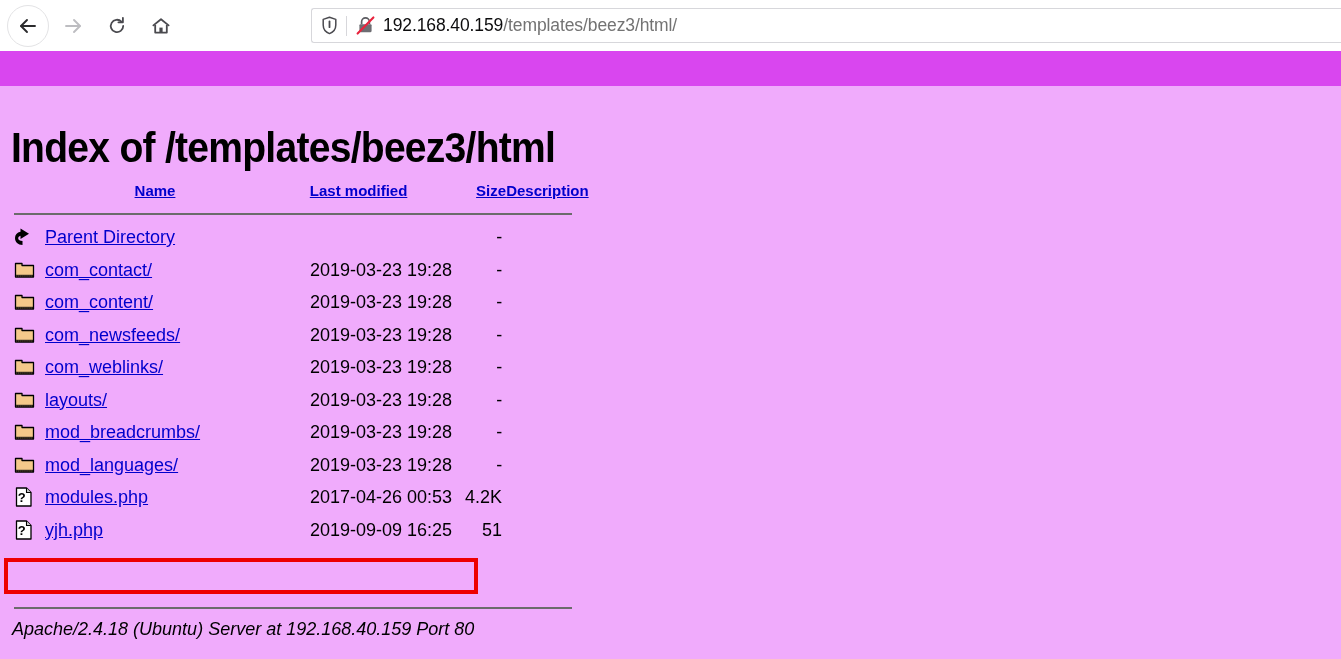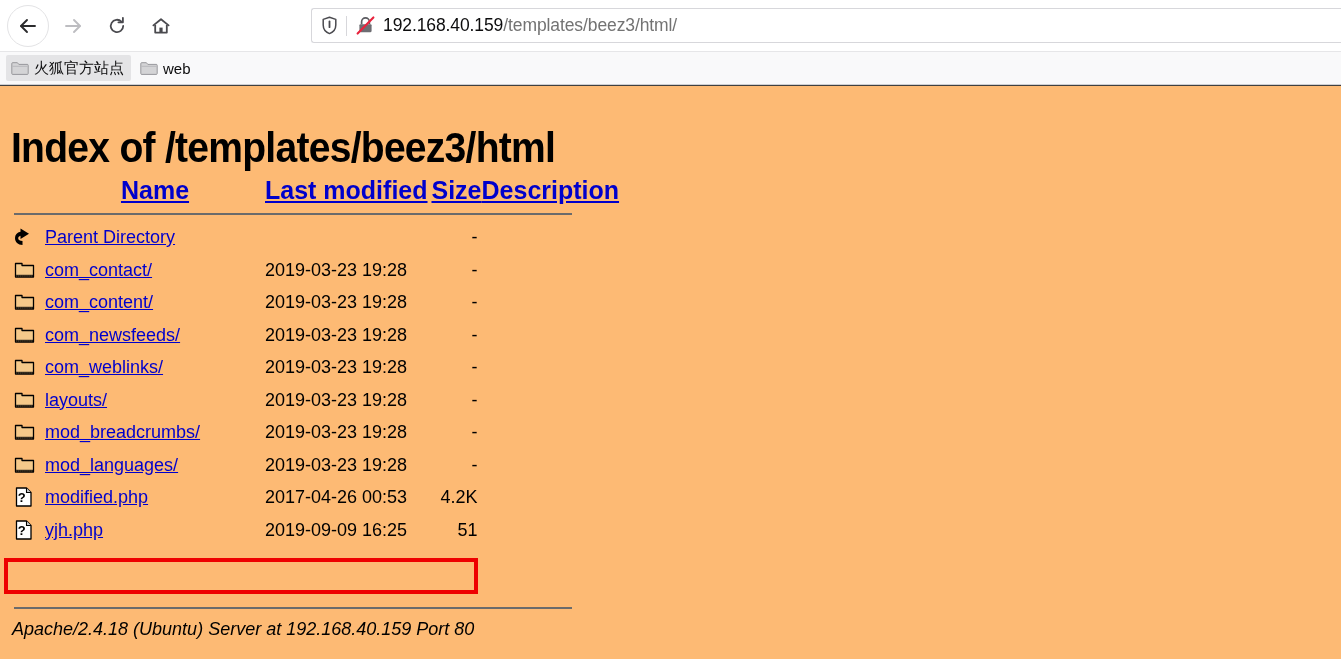--- a/index.html
+++ b/index.html
@@ -14,21 +14,21 @@
     overflow: hidden;
     font-family: "Liberation Sans", sans-serif;
   }
 
   
   #browser-chrome {
     position: absolute;
     top: 0; left: 0;
     width: 1341px;
     height: 86px;
-    background: #404040;
+    background: #d946ef;
   }
 
   #nav-toolbar {
     position: absolute;
     top: 0; left: 0;
     width: 1341px;
     height: 51px;
     background: #ffffff;
     display: flex;
     align-items: center;
@@ -129,21 +129,21 @@
     white-space: nowrap;
   }
   .bm-folder-icon { flex: none; display: block; }
 
   
   #page-content {
     position: absolute;
     top: 86px; left: 0;
     width: 1341px;
     height: 573px;
-    background: #fdba74;
+    background: #f0abfc;
     overflow: hidden;
   }
 
   #page-title {
     position: absolute;
     left: 11px;
     top: 10px;
     font-family: "Liberation Sans Narrow", "Liberation Sans", sans-serif;
     font-size: 42px;
     font-weight: bold;
@@ -180,21 +180,21 @@
 
   
   #header-row th {
     height: 34px;
     padding-bottom: 2px;
   }
   .hdr-link {
     color: #0000cc;
     text-decoration: underline;
     font-weight: bold;
-    font-size: 25px;
+    font-size: 15px;
     font-family: "Liberation Sans", sans-serif;
   }
   #hdr-name-cell  { text-align: center !important; }
   #hdr-date-cell  { text-align: center !important; }
   #hdr-size-cell  { text-align: right !important; padding-right: 2px; margin-top: 32px; }
   #hdr-desc-cell  { text-align: left !important; }
 
   .rule-row td {
     padding: 0;
   }
@@ -207,21 +207,21 @@
 
   .entry-row td {
     height: 32.5px;
     line-height: 32.5px;
   }
   .entry-link {
     color: #0000cc;
     text-decoration: underline;
     font-size: 18px;
   }
-  .entry-date { font-size: 18px; color: #000; }
+  .entry-date { font-size: 18px; color: #000; margin-left: 45px; }
   .entry-size { font-size: 18px; color: #000; padding-right: 4px; }
 
   .icon-cell { padding-left: 0; }
   .icon-cell svg { display: block; }
 
   
   #highlight-box {
     position: absolute;
     left: 4px;
     top: 472px;
@@ -300,38 +300,20 @@
         <svg width="21" height="21" viewBox="0 0 21 21">
           <path d="M6.6 9.2 L6.6 6.8 A3.9 3.9 0 0 1 14.4 6.8 L14.4 9.2" fill="none" stroke="#5c5c61" stroke-width="1.7"></path>
           <rect x="4.4" y="9.2" width="12.2" height="8" rx="1.1" fill="#6d6d72"></rect>
           <line x1="2.6" y1="18.6" x2="18.4" y2="2.4" stroke="#e8233d" stroke-width="2.1" stroke-linecap="round"></line>
         </svg>
       </span>
       <span id="url-text"><span class="url-host">192.168.40.159</span><span class="url-path">/templates/beez3/html/</span></span>
     </div>
   </div>
 
-  <div id="bookmarks-bar">
-
-    <div class="bookmark-item active">
-      <svg class="bm-folder-icon" width="18" height="15" viewBox="0 0 18 15">
-        <path d="M0.8 2.6 A0.9 0.9 0 0 1 1.7 1.7 L6.4 1.7 L7.8 3.4 L16.3 3.4 A0.9 0.9 0 0 1 17.2 4.3 L17.2 12.5 A0.9 0.9 0 0 1 16.3 13.4 L1.7 13.4 A0.9 0.9 0 0 1 0.8 12.5 Z" fill="#d4d4d6" stroke="#8f8f93" stroke-width="0.9"></path>
-        <path d="M1.5 5.3 L16.5 5.3" stroke="#b3b3b6" stroke-width="0.8"></path>
-      </svg>
-      <span class="bookmark-label">火狐官方站点</span>
-    </div>
-
-    <div class="bookmark-item">
-      <svg class="bm-folder-icon" width="18" height="15" viewBox="0 0 18 15">
-        <path d="M0.8 2.6 A0.9 0.9 0 0 1 1.7 1.7 L6.4 1.7 L7.8 3.4 L16.3 3.4 A0.9 0.9 0 0 1 17.2 4.3 L17.2 12.5 A0.9 0.9 0 0 1 16.3 13.4 L1.7 13.4 A0.9 0.9 0 0 1 0.8 12.5 Z" fill="#d4d4d6" stroke="#8f8f93" stroke-width="0.9"></path>
-        <path d="M1.5 5.3 L16.5 5.3" stroke="#b3b3b6" stroke-width="0.8"></path>
-      </svg>
-      <span class="bookmark-label">web</span>
-    </div>
-  </div>
 </div>
 
 <div id="page-content">
 
   <h1 id="page-title">Index of /templates/beez3/html</h1>
 
   <table id="listing-table">
     <tbody>
       <tr id="header-row">
         <th class="col-icon"></th>
@@ -490,21 +472,21 @@
 
       <tr class="entry-row">
         <td class="col-icon icon-cell">
           <svg width="20" height="22" viewBox="0 0 20 22">
             <path d="M2.5 2 L12.5 2 L17 6.5 L17 20 L2.5 20 Z" fill="#ffffff" stroke="#000" stroke-width="1.3" stroke-linejoin="round"></path>
             <path d="M12.5 2 L12.5 6.5 L17 6.5" fill="#cccccc" stroke="#000" stroke-width="1.1" stroke-linejoin="round"></path>
             <text x="7.8" y="16.4" font-family="Liberation Sans, sans-serif" font-size="13" font-weight="bold" text-anchor="middle" fill="#000">?</text>
           </svg>
         </td>
         <td class="col-name">
-          <a class="entry-link" href="#">modified.php</a>
+          <a class="entry-link" href="#">modules.php</a>
         </td>
         <td class="col-date"><span class="entry-date">2017-04-26 00:53</span></td>
         <td class="col-size"><span class="entry-size">4.2K</span></td>
         <td class="col-desc"><span></span></td>
       </tr>
 
       <tr class="entry-row" id="row-yjh">
         <td class="col-icon icon-cell">
           <svg width="20" height="22" viewBox="0 0 20 22">
             <path d="M2.5 2 L12.5 2 L17 6.5 L17 20 L2.5 20 Z" fill="#ffffff" stroke="#000" stroke-width="1.3" stroke-linejoin="round"></path>

